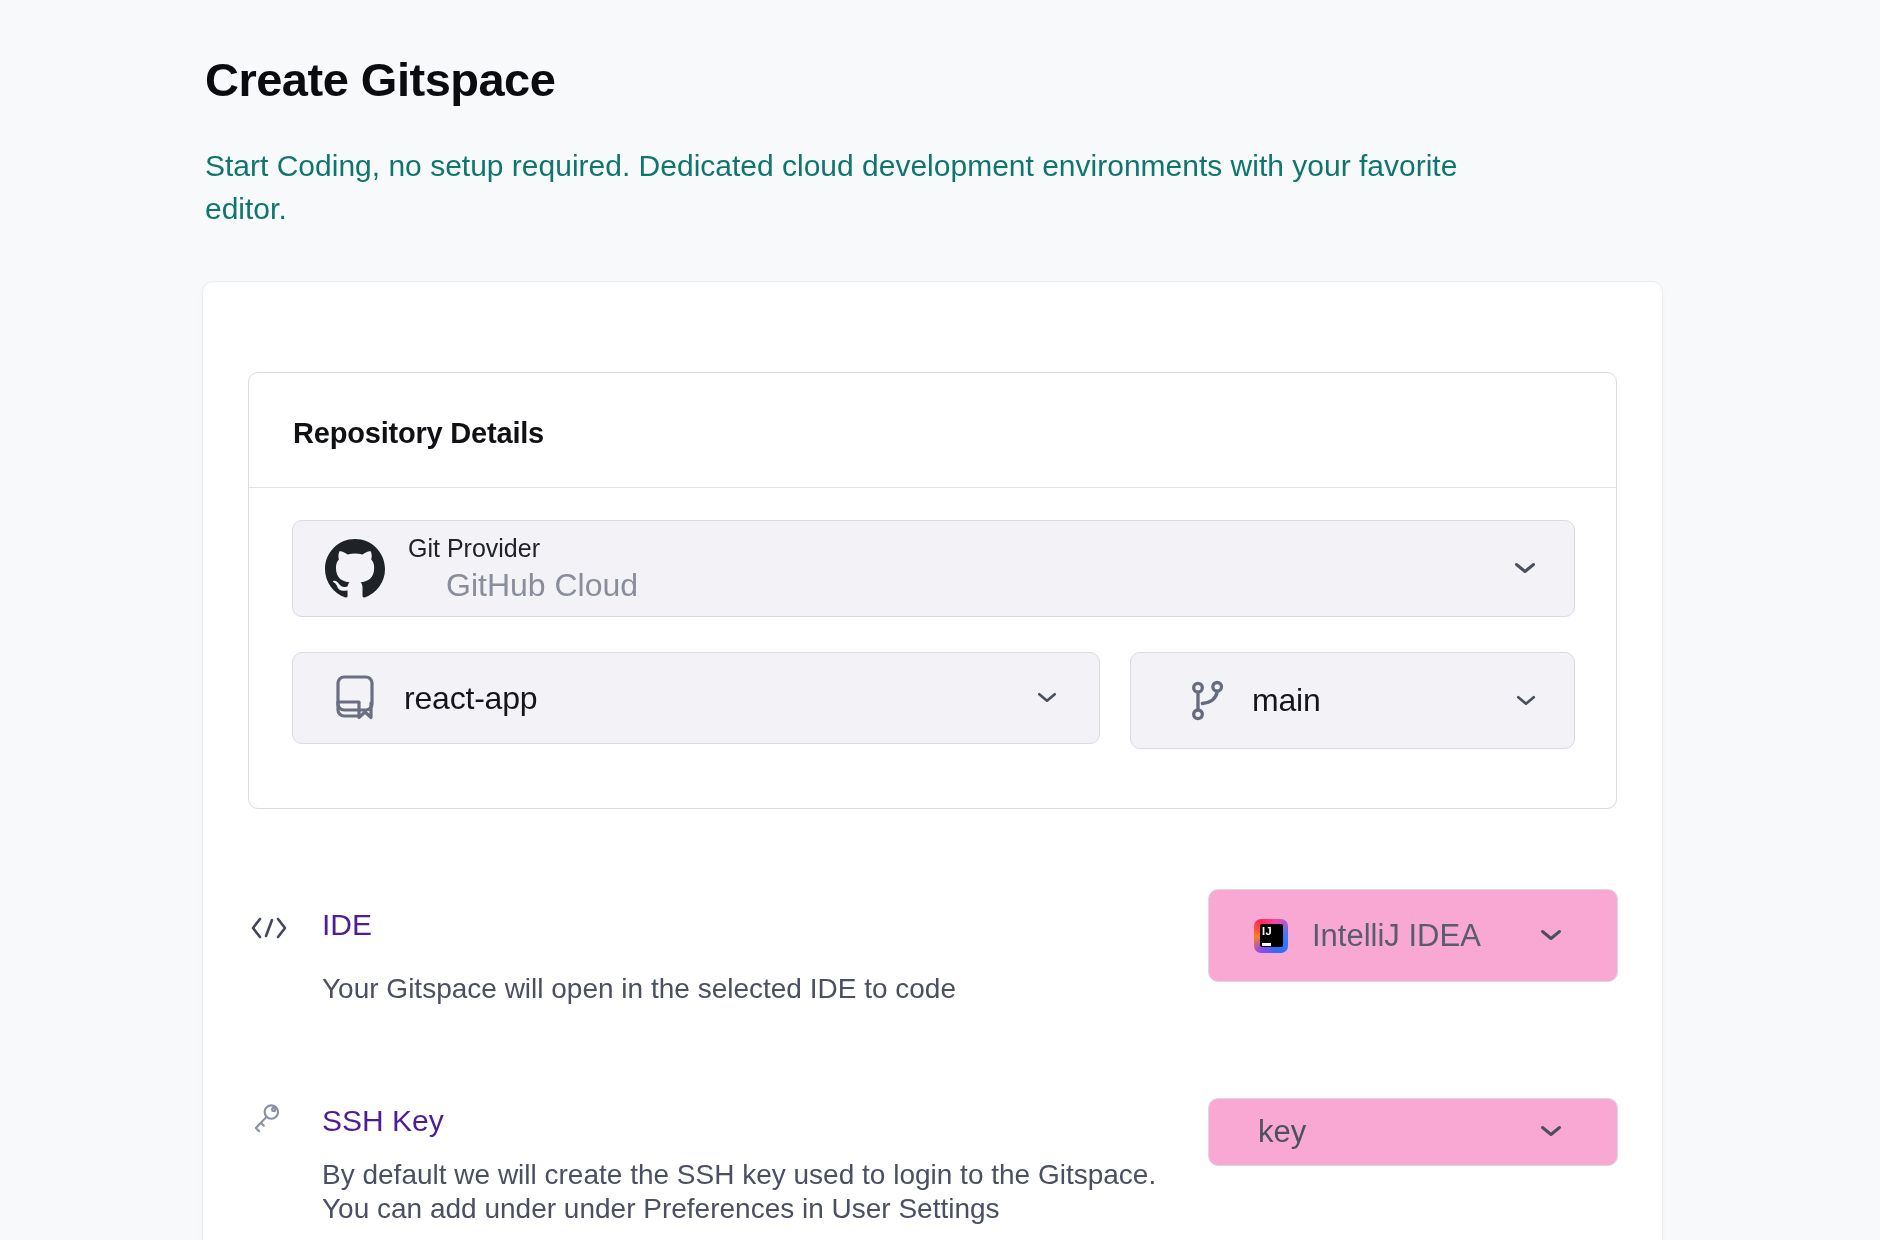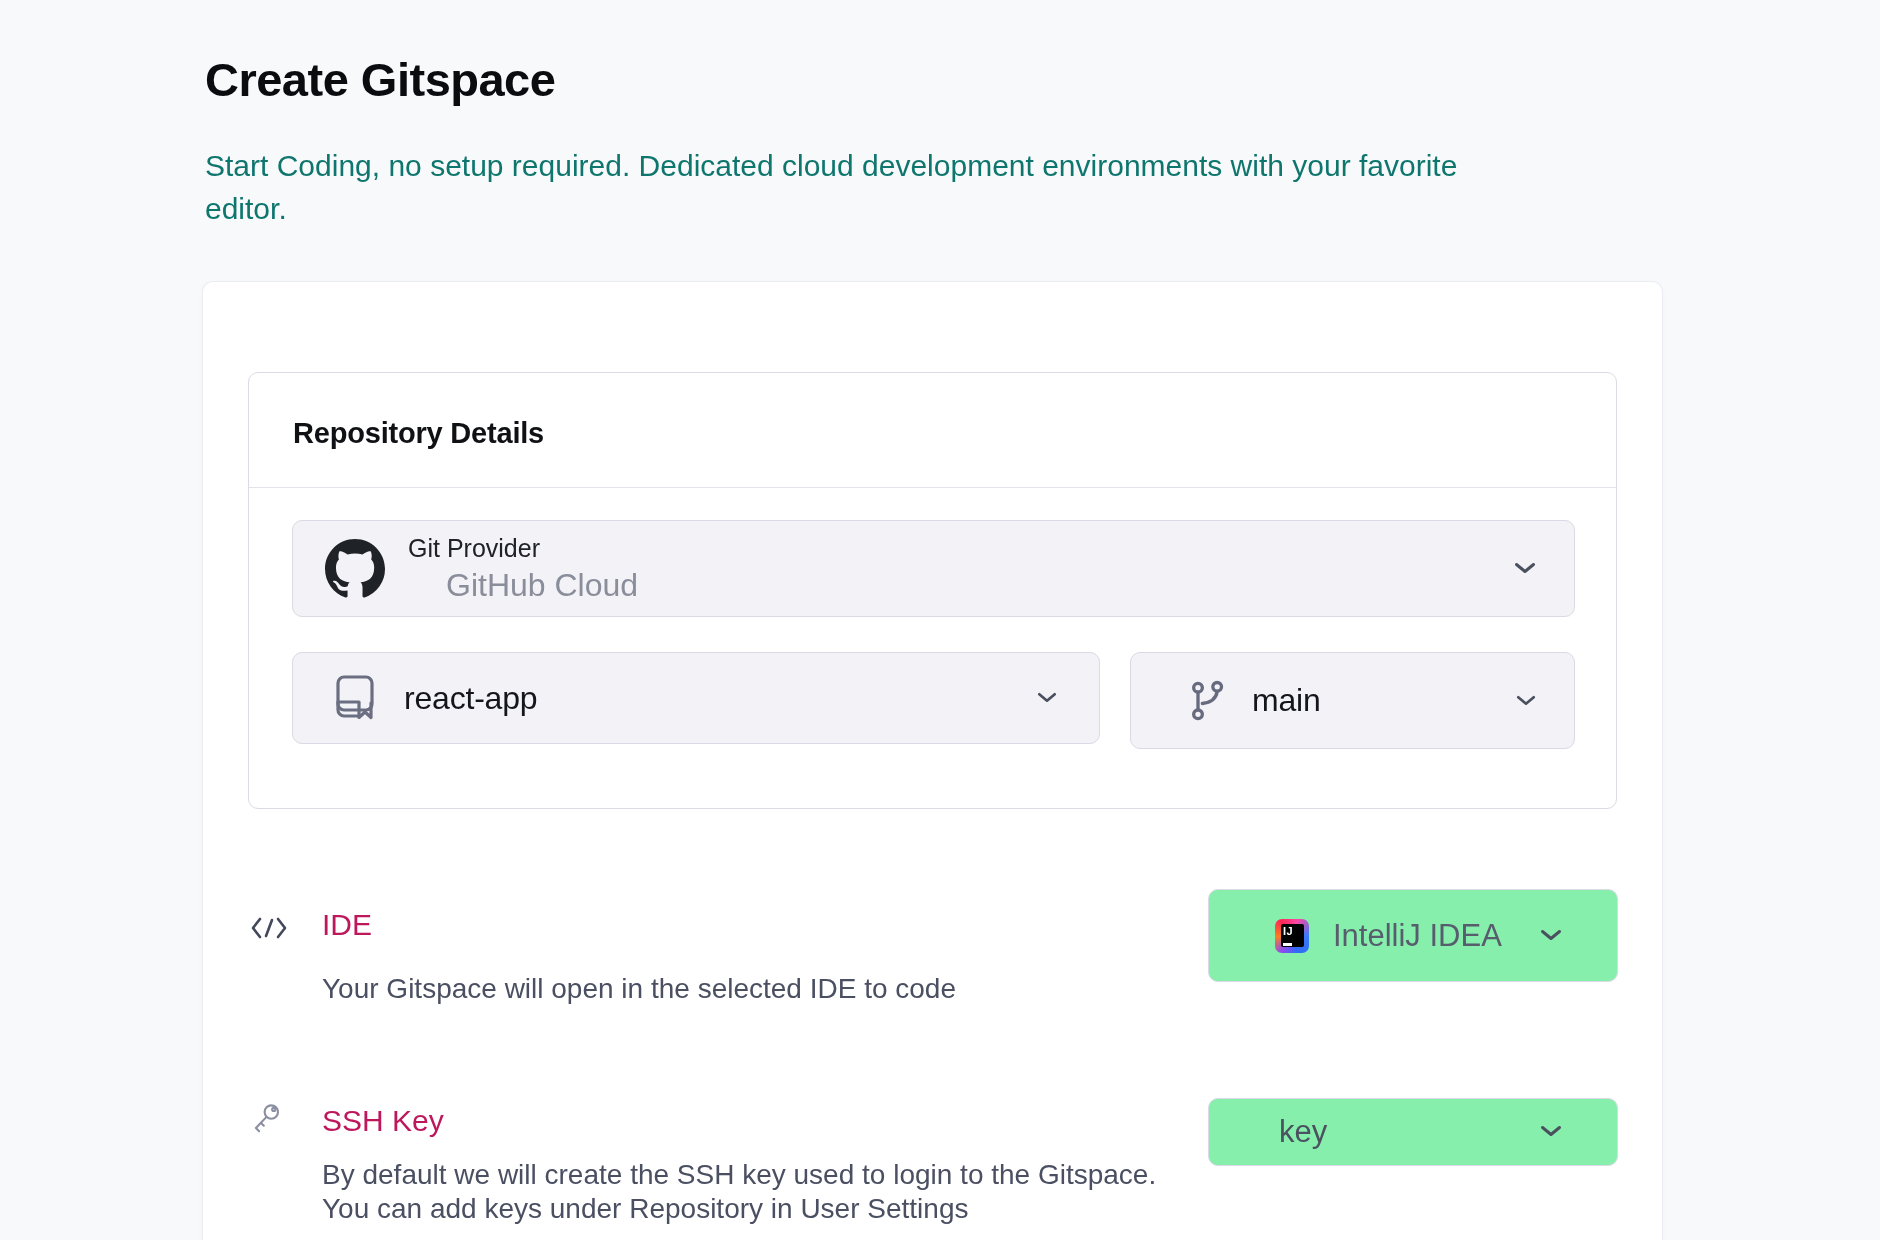--- a/index.html
+++ b/index.html
@@ -30,27 +30,27 @@
   .repo-select{left:292px;top:652px;width:808px;height:92px;}
   .repo-select .book{margin-left:38px;flex:0 0 auto;display:flex;}
   .repo-value{margin-left:25px;font-size:32px;font-weight:500;color:#15161b;letter-spacing:-0.2px;}
 
   .branch-select{left:1130px;top:652px;width:445px;height:97px;padding-left:21px;}
   .branch-select .branch{margin-left:36px;flex:0 0 auto;display:flex;}
   .branch-value{margin-left:24px;font-size:32px;font-weight:500;color:#15161b;letter-spacing:-0.2px;}
 
   .row-icon{position:absolute;display:flex;}
   .ide-icon{left:250px;top:916px;}
-  .row-label{position:absolute;font-size:30px;font-weight:500;color:#be185d;}
+  .row-label{position:absolute;font-size:30px;font-weight:500;color:#4c1d95;}
   .ide-label{left:322px;top:908px;}
   .row-desc{position:absolute;font-size:28px;line-height:34px;color:#4a4f62;}
   .ide-desc{left:322px;top:972px;}
 
-  .dropdown{position:absolute;left:1208px;width:410px;background:#86efac;border:1.5px solid #d9dae4;border-radius:10px;
-            box-sizing:border-box;display:flex;align-items:center;cursor:pointer;padding-left:21px;}
+  .dropdown{position:absolute;left:1208px;width:410px;background:#f9a8d4;border:1.5px solid #d9dae4;border-radius:10px;
+            box-sizing:border-box;display:flex;align-items:center;cursor:pointer;}
   .ide-dropdown{top:889px;height:93px;}
   .ide-dropdown .ij-logo{margin-left:45px;}
   .ide-value{margin-left:24px;font-size:31px;color:#585d6e;}
   .dropdown .sel-chevron{right:55px;}
 
   .ssh-icon{left:250px;top:1102px;}
   .ssh-label{left:322px;top:1104px;}
   .ssh-desc{left:322px;top:1158px;}
   .ssh-dropdown{top:1098px;height:68px;}
   .ssh-value{margin-left:49px;font-size:31px;color:#4c5160;}
@@ -161,21 +161,21 @@
     <svg width="32" height="34" viewBox="0 0 30 32" fill="none" stroke="#8b8fa2" stroke-width="2" stroke-linecap="round" stroke-linejoin="round">
       <circle cx="20" cy="9.5" r="6.3"></circle>
       <circle cx="22.3" cy="7" r="1.5"></circle>
       <path d="M15.5 14 L5.5 24.5 l3 3"></path>
       <path d="M10.3 19.7 l2.6 2.6"></path>
     </svg>
   </span>
   <div class="row-label ssh-label">SSH Key</div>
   <div class="row-desc ssh-desc">
     <div>By default we will create the SSH key used to login to the Gitspace.</div>
-    <div>You can add keys under Repository in User Settings</div>
+    <div>You can add under under Preferences in User Settings</div>
   </div>
 
   <div class="dropdown ssh-dropdown">
     <span class="ssh-value">key</span>
     <span class="sel-chevron">
       <svg width="22" height="12" viewBox="0 0 22 12" fill="none">
           <path d="M2.5 2.5 L11 9.5 L19.5 2.5" stroke="#4b505f" stroke-width="3" stroke-linecap="round" stroke-linejoin="round"></path>
         </svg>
     </span>
   </div>

